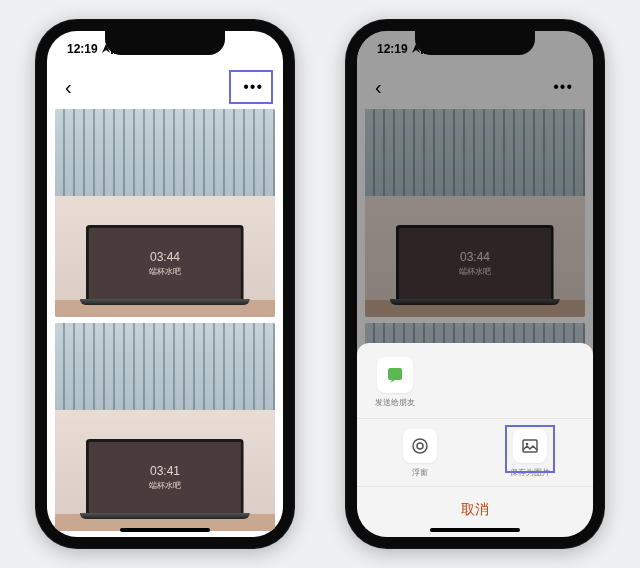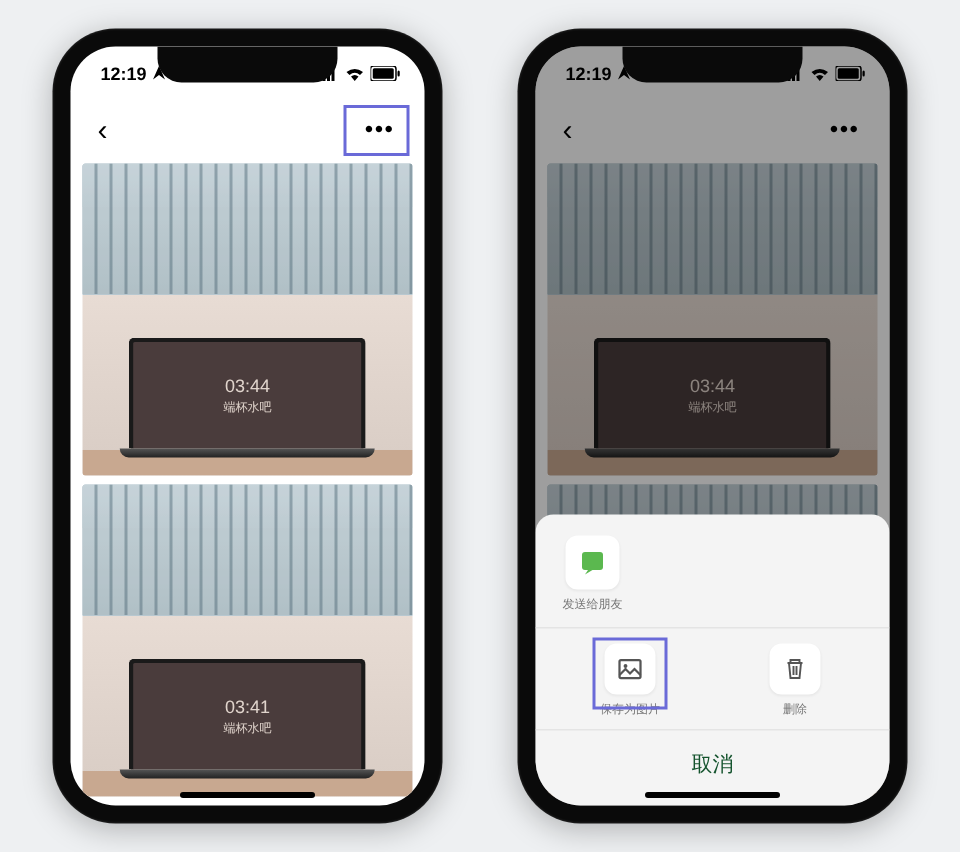--- a/index.html
+++ b/index.html
@@ -27,21 +27,21 @@
   }
   .notch {
     position: absolute; top: 0; left: 50%; transform: translateX(-50%);
     width: 120px; height: 24px;
     background: #0a0a0a;
     border-bottom-left-radius: 16px;
     border-bottom-right-radius: 16px;
     z-index: 50;
   }
   .statusbar {
-    height: 36px; display: flex; justify-content: space-between; align-items: center;
+    height: 36px; display: flex; justify-content: flex-start; align-items: center;
     padding: 0 16px 0 20px; font-size: 12px; font-weight: 600; color: #000;
     position: relative; z-index: 40;
   }
   .status-left { display: flex; align-items: center; gap: 3px; }
   .status-right { display: flex; align-items: center; gap: 4px; }
   .navbar {
     height: 40px; display: flex; justify-content: space-between; align-items: center;
     padding: 0 12px; position: relative;
   }
   .back { font-size: 20px; padding: 4px 6px; }
@@ -90,21 +90,21 @@
   .share-row { display:flex; gap:14px; padding:14px 16px 10px; }
   .share-item { display:flex; flex-direction:column; align-items:center; gap:4px; font-size:8px; color:#777; width:44px;}
   .share-icon { width:36px; height:36px; border-radius:8px; background:#fff; display:flex; align-items:center; justify-content:center; box-shadow:0 1px 2px rgba(0,0,0,.06);}
   .action-row { display:flex; justify-content:space-around; padding:10px 8px 8px; border-top:1px solid #e4e4e4;}
   .action-item { display:flex; flex-direction:column; align-items:center; gap:4px; font-size:8px; color:#777; width:42px; position:relative;}
   .action-icon { width:34px; height:34px; border-radius:8px; background:#fff; display:flex; align-items:center; justify-content:center; box-shadow:0 1px 2px rgba(0,0,0,.06); color:#555;}
   .action-item.highlighted::before {
     content:""; position:absolute; top:-4px; left:-4px; right:-4px; height:44px;
     border:2px solid #6a6ad8; pointer-events:none;
   }
-  .cancel { text-align:center; padding:14px 0 18px; font-size:14px; color:#14532d; border-top:1px solid #e4e4e4;}
+  .cancel { text-align:center; padding:14px 0 18px; font-size:14px; color:#c2410c; border-top:1px solid #e4e4e4;}
   .home-ind { position:absolute; bottom:5px; left:50%; transform:translateX(-50%); width:90px; height:4px; background:#000; border-radius:3px; z-index:60;}
   .phone2 .statusbar, .phone2 .navbar { color:#000; }
   svg { display:block; }
 </style>
 </head>
 <body>
 
 <div class="phone">
   <div class="screen">
     <div class="notch"></div>
@@ -231,36 +231,37 @@
           <div class="share-icon">
             <svg width="20" height="18" viewBox="0 0 20 18">
                 <rect x="3" y="2" width="14" height="12" rx="2" fill="#5bb84f"></rect>
                 <path d="M7 14 L5 17 L10 14 Z" fill="#5bb84f"></path>
               </svg>
           </div>
           <span>发送给朋友</span>
         </div>
       </div>
       <div class="action-row">
+        <div class="action-item">
+          <div class="action-icon">
+            <svg width="18" height="18" viewBox="0 0 18 18">
+                <circle cx="9" cy="9" r="7" fill="none" stroke="#555" stroke-width="1.5"></circle>
+                <circle cx="9" cy="9" r="3" fill="none" stroke="#555" stroke-width="1.5"></circle>
+              </svg>
+          </div>
+          <span>浮窗</span>
+        </div>
         <div class="action-item highlighted">
           <div class="action-icon">
             <svg width="18" height="18" viewBox="0 0 18 18">
                 <rect x="2" y="3" width="14" height="12" rx="1" fill="none" stroke="#555" stroke-width="1.5"></rect>
                 <circle cx="6" cy="7" r="1.3" fill="#555"></circle>
                 <path d="M2 13 l4 -4 l3 3 l3 -3 l4 4" stroke="#555" stroke-width="1.5" fill="none"></path>
               </svg>
           </div>
           <span>保存为图片</span>
         </div>
-        <div class="action-item">
-          <div class="action-icon">
-            <svg width="18" height="18" viewBox="0 0 18 18">
-                <path d="M4 5 h10 M6 5 v-2 h6 v2 M5 5 l1 10 h6 l1 -10 M8 7 v6 M10 7 v6" stroke="#555" stroke-width="1.3" fill="none"></path>
-              </svg>
-          </div>
-          <span>删除</span>
-        </div>
       </div>
       <div class="cancel">取消</div>
     </div>
     <div class="home-ind"></div>
   </div>
 </div>
 
 </body></html>

